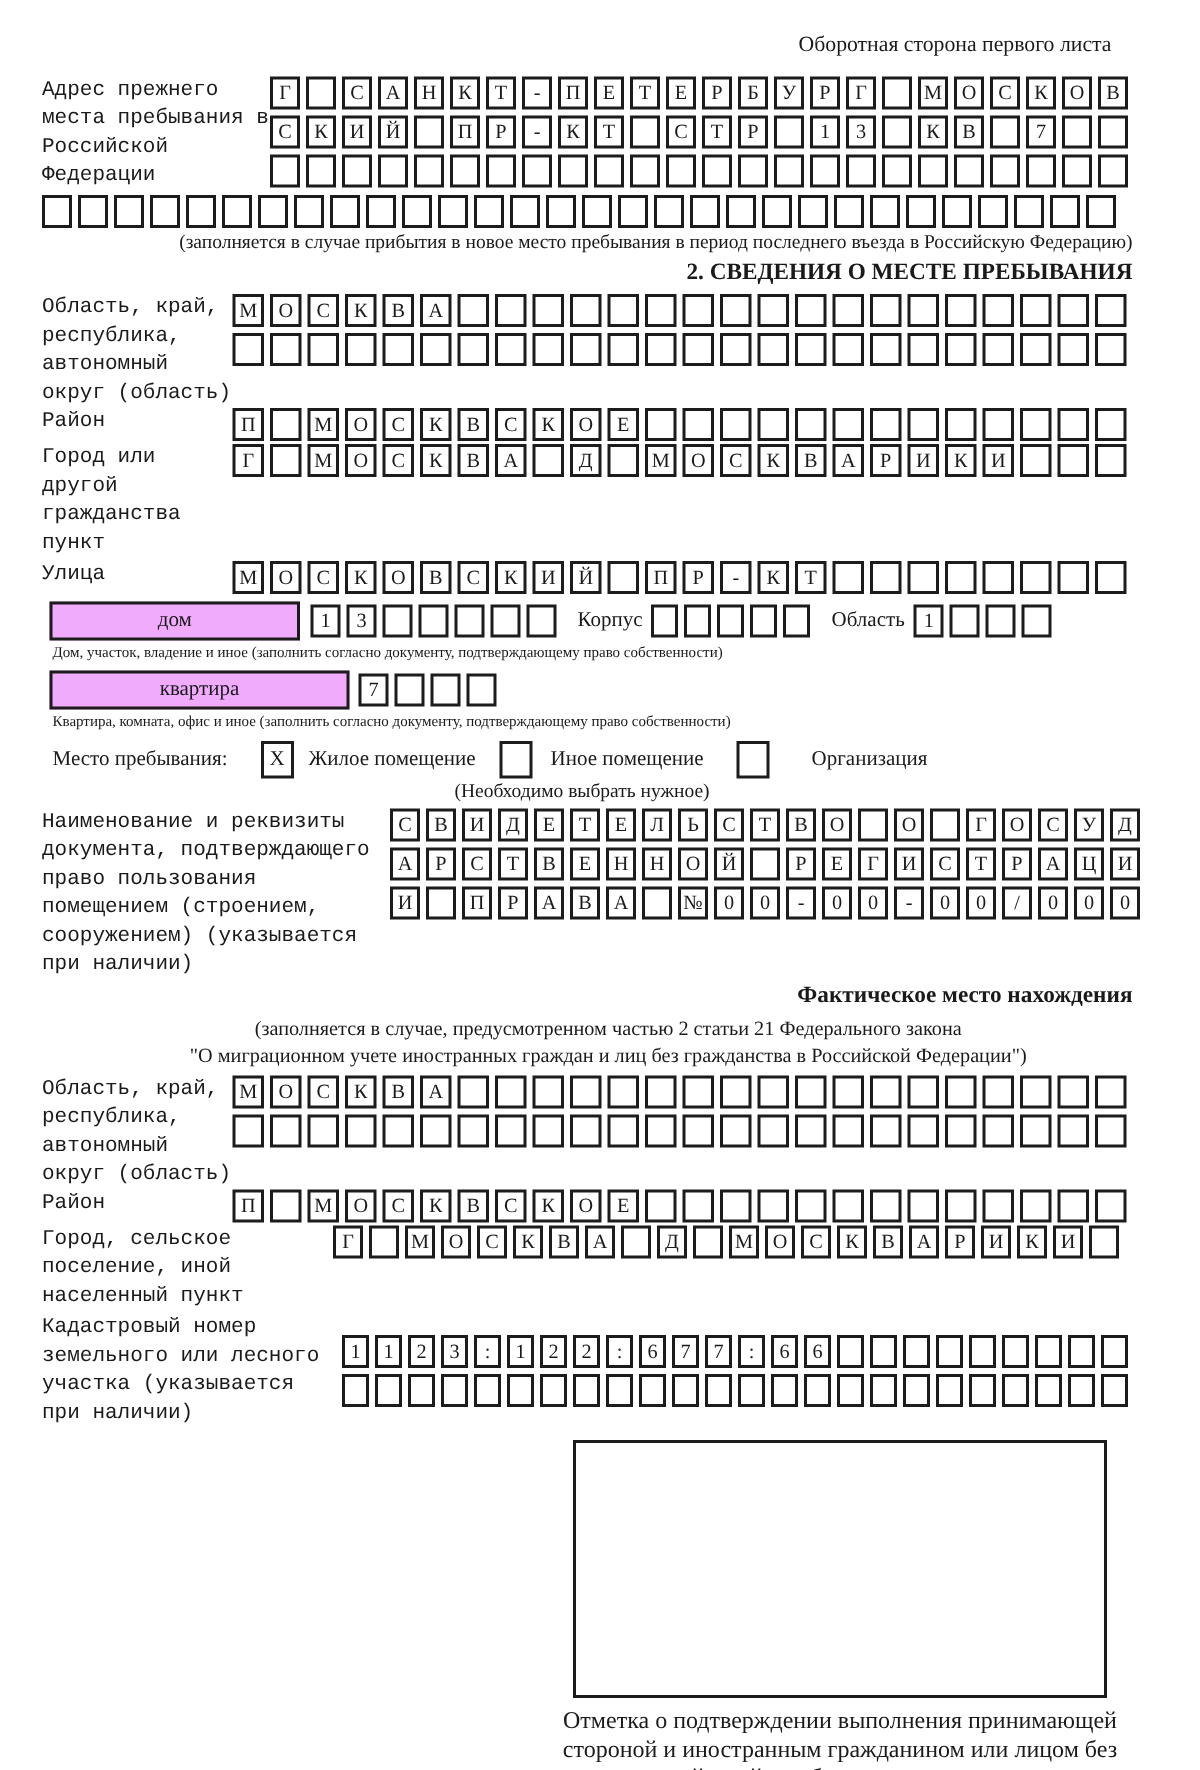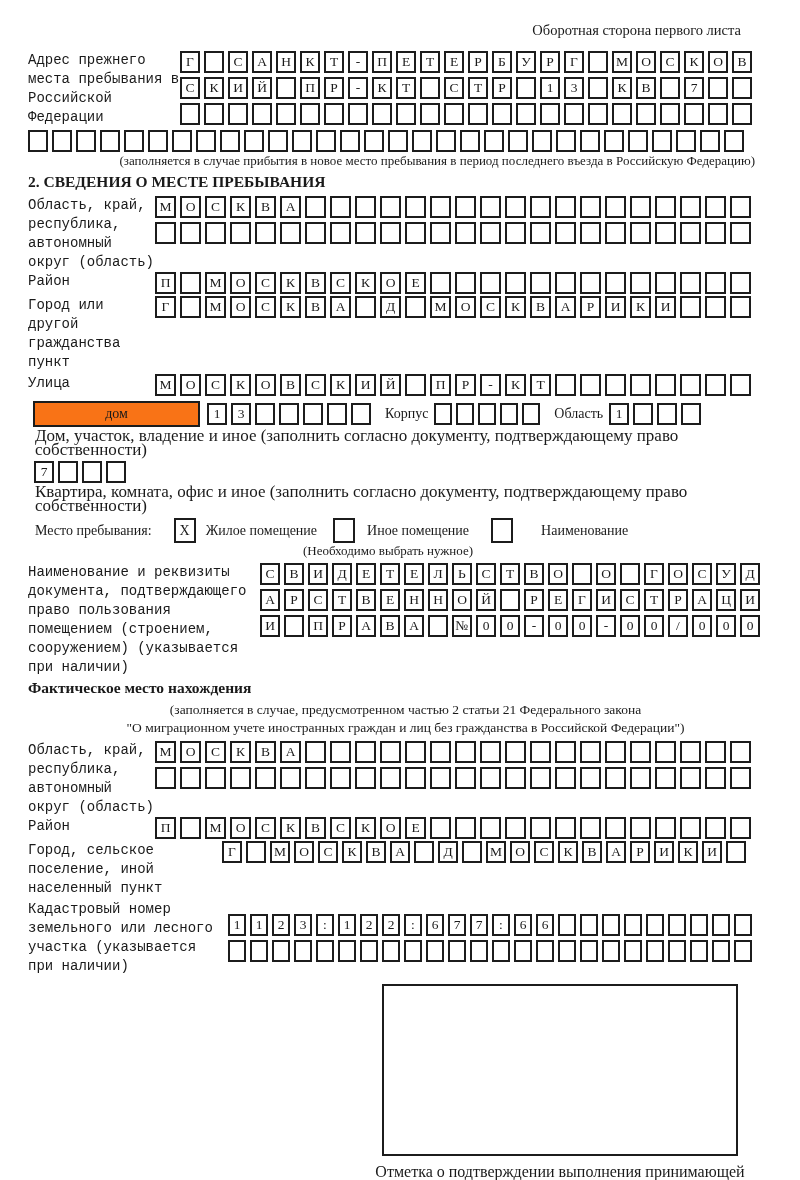--- a/index.html
+++ b/index.html
@@ -18,25 +18,25 @@
   .w200{width:200px;}
   .rows{display:flex;flex-direction:column;gap:4px;}
   .cellrow{display:flex;gap:4px;flex-wrap:nowrap;}
   .cell{
     flex:0 0 auto;width:var(--cw,21px);height:22px;box-sizing:border-box;
     border:2px solid #1c1c1c;display:flex;align-items:center;justify-content:center;
     font-size:13.5px;line-height:1;background:#fff;
   }
   .cw21{--cw:21px;} .cw20{--cw:20px;} .cw18{--cw:18px;}
   .caption{font-size:13px;line-height:14px;text-align:right;}
-  .caption-left{font-size:17px;line-height:14px;text-align:left;padding-left:7px;}
-  .title{text-align:left;font-weight:bold;font-size:15.5px;line-height:18px;}
+  .caption-left{font-size:10px;line-height:14px;text-align:left;padding-left:7px;}
+  .title{text-align:right;font-weight:bold;font-size:15.5px;line-height:18px;}
   .hrow{display:flex;align-items:center;}
   .bigbox{
-    border:2px solid #1c1c1c;height:26px;box-sizing:border-box;background:#f97316;
+    border:2px solid #1c1c1c;height:26px;box-sizing:border-box;background:#f0abfc;
     display:flex;align-items:center;justify-content:center;font-size:14px;flex:0 0 auto;
   }
   .ilabel{font-size:14px;flex:0 0 auto;}
   .ckbox{
     width:22px;height:25px;box-sizing:border-box;border:2px solid #1c1c1c;background:#fff;
     display:flex;align-items:center;justify-content:center;font-size:14px;flex:0 0 auto;
   }
   .mesto-note{width:720px;text-align:center;font-size:13px;line-height:15px;}
   .fact-note{text-align:center;font-size:13.5px;line-height:18px;width:755px;}
   .bottom-wrap{width:430px;margin-left:auto;margin-right:-20px;}
@@ -342,37 +342,38 @@
     <div class="cellrow cw20" style="margin-left:6px;">
         <span class="cell">1</span>
         <span class="cell"></span>
         <span class="cell"></span>
         <span class="cell"></span>
       </div>
   </div>
   <div class="caption-left mt2">Дом, участок, владение и иное (заполнить согласно документу, подтверждающему право собственности)</div>
 
   <div class="hrow mt4">
+    <div class="bigbox" style="width:200px;margin-left:5px;">квартира</div>
     <div class="cellrow cw20" style="margin-left:6px;">
         <span class="cell">7</span>
         <span class="cell"></span>
         <span class="cell"></span>
         <span class="cell"></span>
       </div>
   </div>
   <div class="caption-left mt2">Квартира, комната, офис и иное (заполнить согласно документу, подтверждающему право собственности)</div>
 
   <div class="hrow mt5">
     <div class="ilabel" style="margin-left:7px;">Место пребывания:</div>
     <div class="ckbox" style="margin-left:22px;">X</div>
     <div class="ilabel" style="margin-left:10px;">Жилое помещение</div>
     <div class="ckbox" style="margin-left:16px;"></div>
     <div class="ilabel" style="margin-left:12px;">Иное помещение</div>
     <div class="ckbox" style="margin-left:22px;"></div>
-    <div class="ilabel" style="margin-left:28px;">Наименование</div>
+    <div class="ilabel" style="margin-left:28px;">Организация</div>
   </div>
   <div class="mesto-note">(Необходимо выбрать нужное)</div>
 
   <div class="field mt5">
     <div class="flabel w232">Наименование и реквизиты документа, подтверждающего право пользования помещением (строением, сооружением) (указывается при наличии)</div>
     <div class="rows">
       <div class="cellrow cw20">
           <span class="cell">С</span>
           <span class="cell">В</span>
           <span class="cell">И</span>

